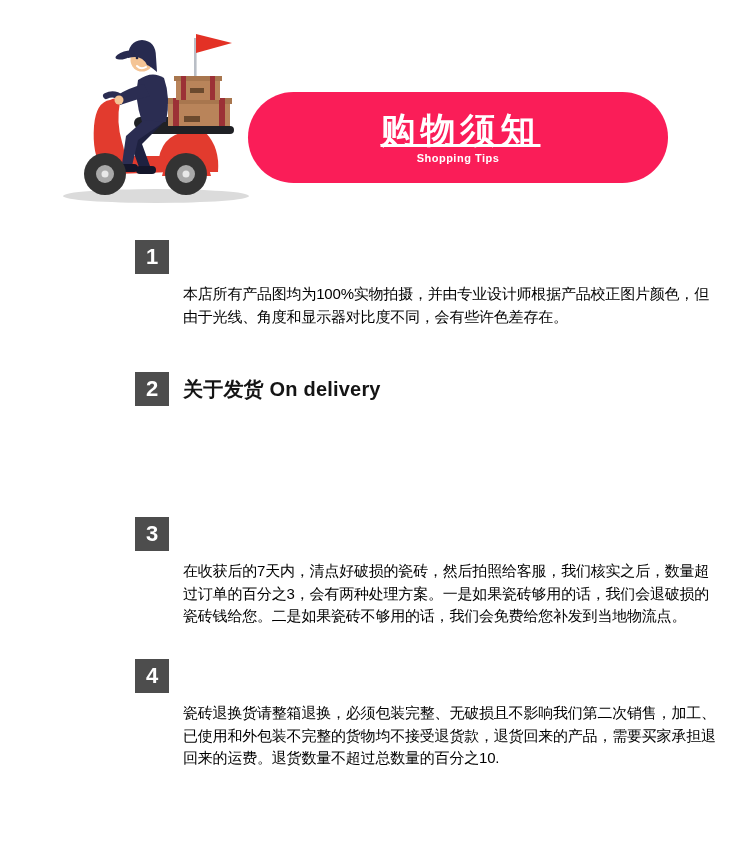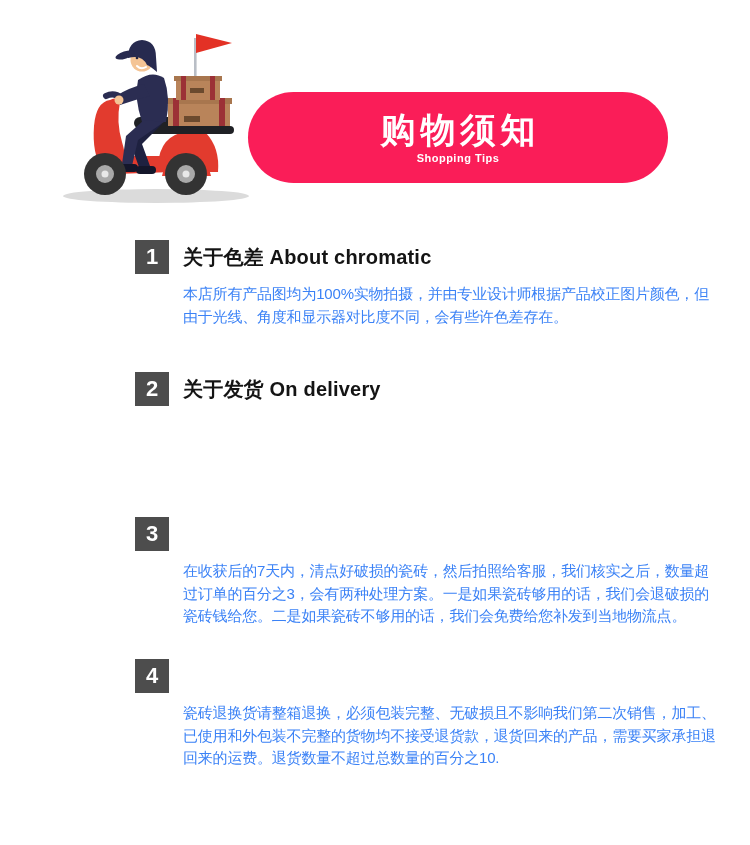--- a/index.html
+++ b/index.html
@@ -16,40 +16,41 @@
   }
   .banner{
     position:absolute;left:248px;top:92px;width:420px;height:91px;
     background:#FA1D58;border-radius:46px;
     display:flex;flex-direction:column;justify-content:center;align-items:center;
     color:#fff;gap:6px;
   }
   .banner-title{
     font-size:35px;font-weight:700;letter-spacing:5px;line-height:1;
     text-indent:5px;
+    text-decoration:underline;
   }
   .banner-sub{
     font-size:11px;font-weight:700;letter-spacing:0.5px;line-height:1;
   }
   
   .section{position:absolute;left:135px;width:590px;}
   .sec1{top:240px}.sec2{top:372px}.sec3{top:517px}.sec4{top:659px}
   .sec-head{display:flex;align-items:center;}
   .badge{
     width:34px;height:34px;background:#4D4D4D;flex:0 0 34px;
     color:#fff;font-size:22px;font-weight:700;
     display:flex;align-items:center;justify-content:center;
   }
   .sec-title{
     margin-left:14px;font-size:20px;font-weight:700;color:#141414;
     letter-spacing:0.2px;white-space:nowrap;
   }
   .sec-body{
     margin-left:48px;margin-top:9px;width:534px;
-    font-size:15px;line-height:22.5px;color:#3b82f6;
+    font-size:15px;line-height:22.5px;color:#000000;
     letter-spacing:-0.2px;text-align:left;
   }
 </style>
 </head>
 <body>
 
 <div class="page">
 
   <div class="illustration">
     <svg viewBox="0 0 196 186" width="196" height="186">
@@ -115,21 +116,20 @@
   </div>
 
   <div class="banner">
     <div class="banner-title">购物须知</div>
     <div class="banner-sub">Shopping Tips</div>
   </div>
 
   <div class="section sec1">
     <div class="sec-head">
       <div class="badge">1</div>
-      <div class="sec-title">关于色差 About chromatic</div>
     </div>
     <div class="sec-body">本店所有产品图均为100%实物拍摄，并由专业设计师根据产品校正图片颜色，但由于光线、角度和显示器对比度不同，会有些许色差存在。</div>
   </div>
 
   <div class="section sec2">
     <div class="sec-head">
       <div class="badge">2</div>
       <div class="sec-title">关于发货 On delivery</div>
     </div>
   </div>

